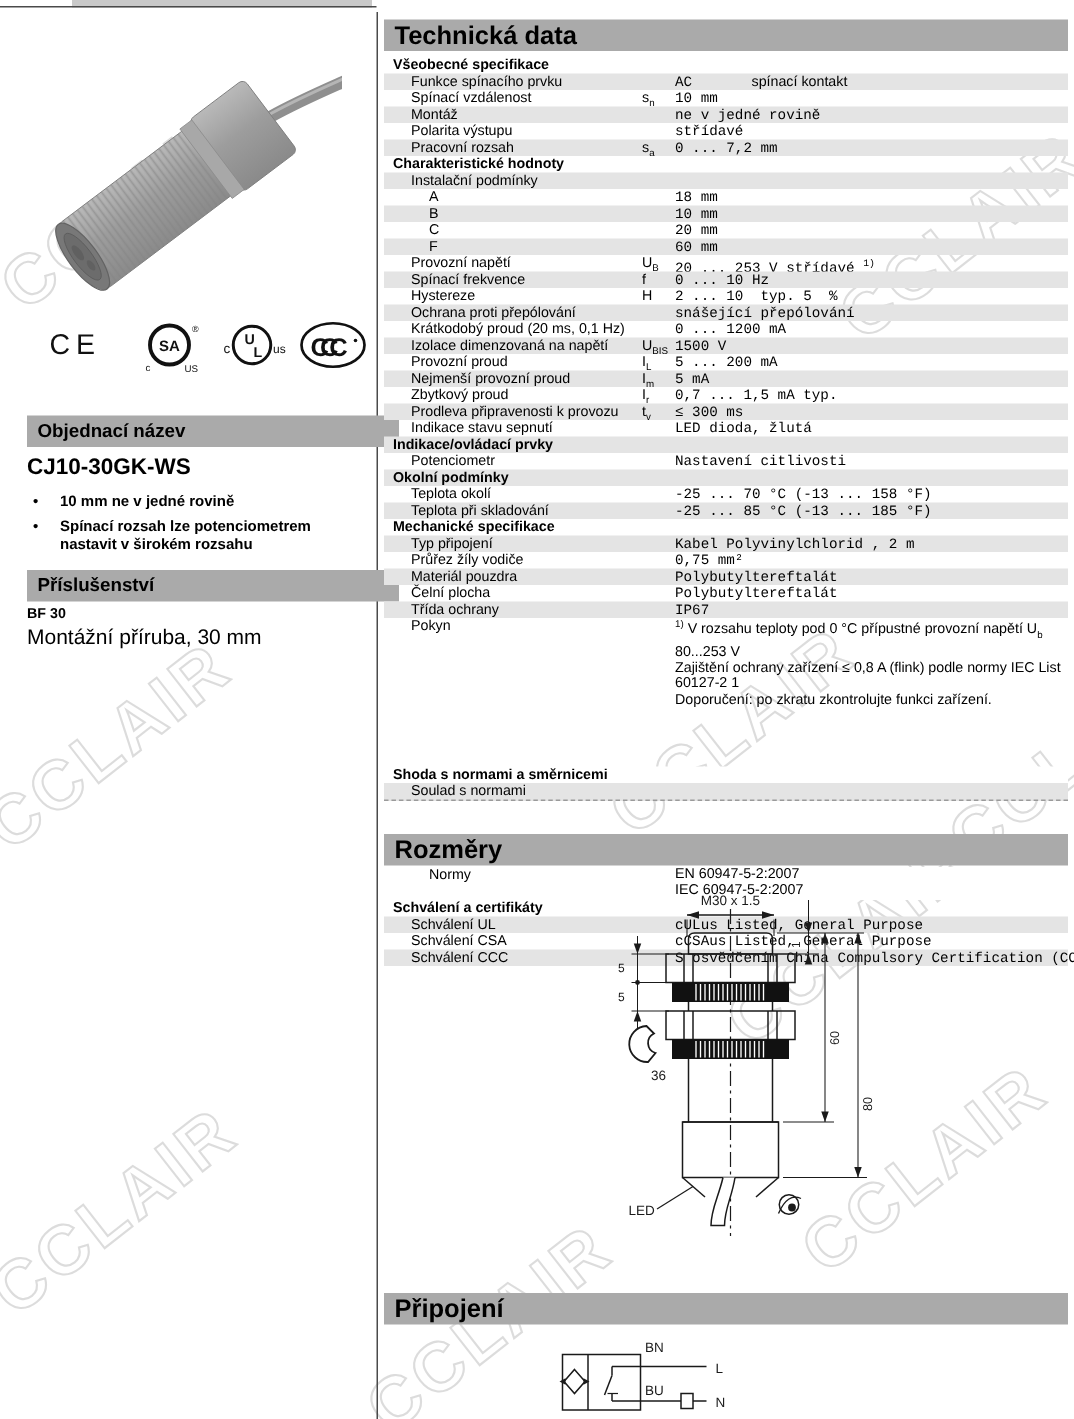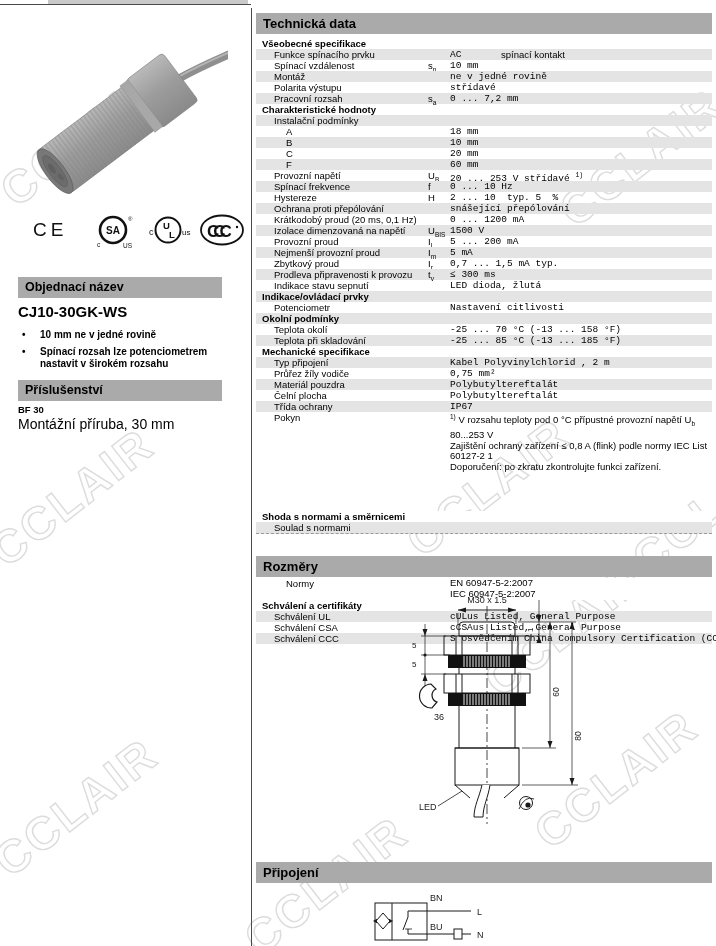--- a/index.html
+++ b/index.html
@@ -10,24 +10,24 @@
       color:transparent;-webkit-text-stroke:1.4px rgba(185,185,185,.5);
       transform:rotate(-38deg);pointer-events:none;user-select:none;}
   .wm1{left:-14px;top:110px}.wm2{left:545px;top:130px}.wm3{left:-24px;top:470px}
   .wm4{left:392px;top:460px}.wm5{left:618px;top:478px}.wm6{left:470px;top:600px}
   .wm7{left:-20px;top:780px}.wm8{left:230px;top:858px}.wm9{left:520px;top:752px}
   
   .topstrip{position:absolute;left:48px;top:0;width:200px;height:5px;background:#c9c9c9;}
   .topline{position:absolute;left:0;top:4px;width:251px;height:1px;background:#4a4a4a;}
   .vdivider{position:absolute;left:251px;top:8px;width:1px;height:938px;background:#4a4a4a;}
   
-  .band{position:absolute;background:#aaa;font-weight:bold;font-size:13px;
+  .band{position:absolute;background:#aaa;font-weight:bold;font-size:17px;
         line-height:21px;padding-left:7px;height:21px;box-sizing:border-box;}
   .band-right{left:256px;width:456px;}
-  .band-left{left:18px;width:204px;font-size:12.5px;}
+  .band-left{left:18px;width:248px;font-size:12.5px;}
   
   .prodname{position:absolute;left:18px;top:303px;font-size:15px;font-weight:bold;}
   .bullets{position:absolute;left:20px;top:329px;width:220px;font-size:10px;font-weight:bold;}
   .bullet{position:relative;padding-left:20px;margin-bottom:4px;line-height:12.5px;}
   .bullet .dot{position:absolute;left:2px;top:0;}
   .accname{position:absolute;left:18px;top:404px;font-size:9.5px;font-weight:bold;}
   .accdesc{position:absolute;left:18px;top:416px;font-size:14px;}
   
   #techtable{position:absolute;left:256px;top:38px;width:456px;}
   .trow{position:relative;height:11px;line-height:11px;font-size:9.5px;}

